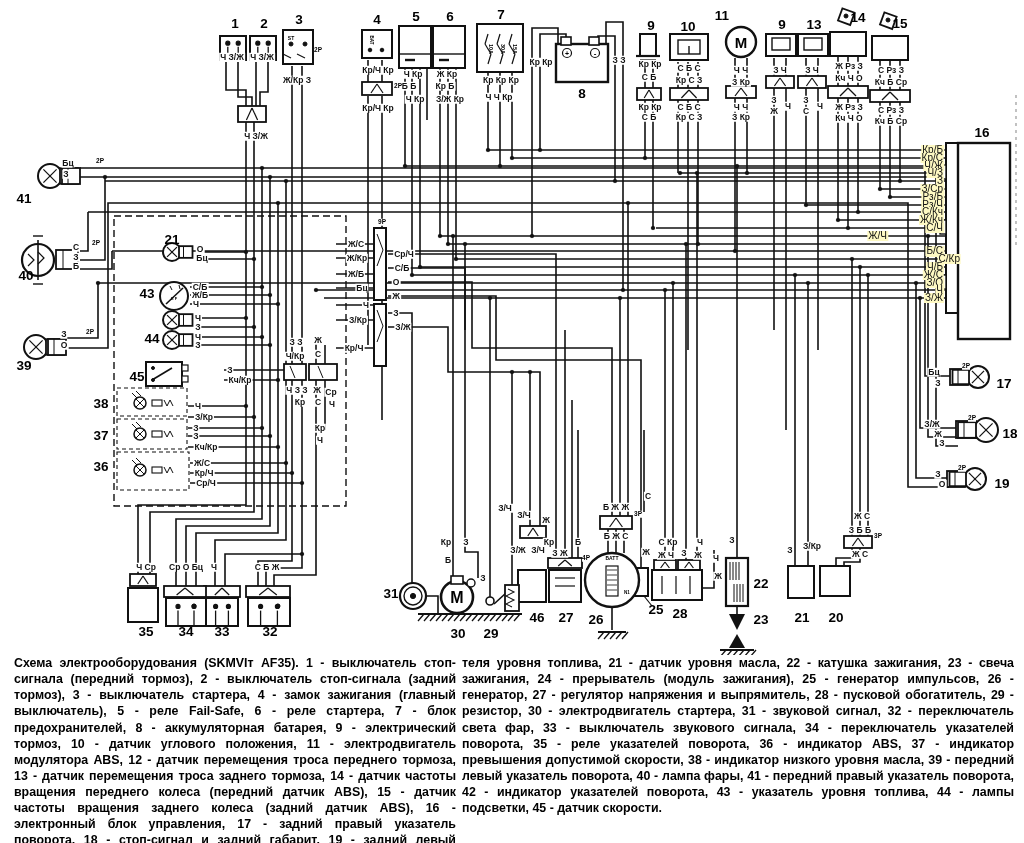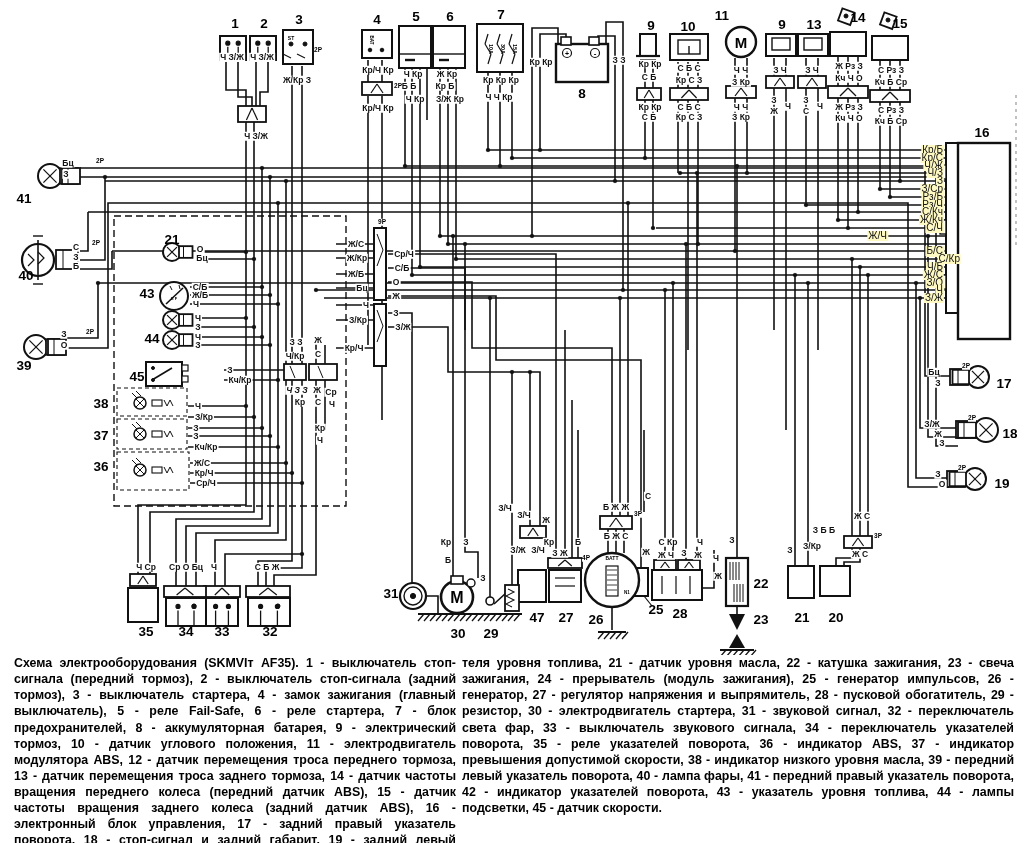--- a/index.html
+++ b/index.html
@@ -665,21 +665,21 @@
       <span class="wl" style="left: 404px; top: 254px;">Ср/Ч</span>
       <span class="wl" style="left: 402px; top: 268px;">С/Б</span>
       <span class="wl" style="left: 396px; top: 282px;">О</span>
       <span class="wl" style="left: 396px; top: 296px;">Ж</span>
       <span class="wl" style="left: 396px; top: 313px;">З</span>
       <span class="wl" style="left: 403px; top: 327px;">З/Ж</span>
       <span class="wl" style="left: 296px; top: 342px;">З З</span>
       <span class="wl" style="left: 295px; top: 356px;">Ч/Кр</span>
       <span class="wl" style="left: 318px; top: 340px;">Ж</span>
       <span class="wl" style="left: 318px; top: 354px;">С</span>
-      <span class="wl" style="left: 297px; top: 390px; font-style: italic;">Ч З З</span>
+      <span class="wl" style="left: 297px; top: 390px;">Ч З З</span>
       <span class="wl" style="left: 300px; top: 402px;">Кр</span>
       <span class="wl" style="left: 317px; top: 390px;">Ж</span>
       <span class="wl" style="left: 318px; top: 402px;">С</span>
       <span class="wl" style="left: 331px; top: 392px;">Ср</span>
       <span class="wl" style="left: 332px; top: 404px;">Ч</span>
       <span class="wl" style="left: 320px; top: 428px;">Кр</span>
       <span class="wl" style="left: 320px; top: 440px;">Ч</span>
       <span class="wl" style="left: 146px; top: 567px;">Ч Ср</span>
       <span class="wl" style="left: 186px; top: 567px;">Ср О Бц</span>
       <span class="wl" style="left: 214px; top: 567px;">Ч</span>
@@ -704,21 +704,21 @@
       <span class="wl" style="left: 700px; top: 542px;">Ч</span>
       <span class="wl" style="left: 666px; top: 555px;">Ж Ч</span>
       <span class="wl" style="left: 684px; top: 553px;">З</span>
       <span class="wl" style="left: 698px; top: 555px;">Ж</span>
       <span class="wl" style="left: 716px; top: 558px;">Ч</span>
       <span class="wl" style="left: 718px; top: 576px;">Ж</span>
       <span class="wl" style="left: 732px; top: 540px;">З</span>
       <span class="wl" style="left: 790px; top: 550px;">З</span>
       <span class="wl" style="left: 812px; top: 546px;">З/Кр</span>
       <span class="wl" style="left: 862px; top: 516px;">Ж С</span>
-      <span class="wl" style="left: 824px; top: 530px; text-align: right;">З Б Б</span>
+      <span class="wl" style="left: 860px; top: 530px; text-align: right;">З Б Б</span>
       <span class="wl" style="left: 860px; top: 554px;">Ж С</span>
       <span class="wl" style="left: 934px; top: 372px;">Бц</span>
       <span class="wl" style="left: 938px; top: 383px;">З</span>
       <span class="wl" style="left: 932px; top: 424px;">З/Ж</span>
       <span class="wl" style="left: 938px; top: 434px;">Ж</span>
       <span class="wl" style="left: 942px; top: 443px;">З</span>
       <span class="wl" style="left: 938px; top: 474px;">З</span>
       <span class="wl" style="left: 942px; top: 484px;">О</span>
       <span class="tag" style="left: 318px; top: 50px;">2Р</span>
       <span class="tag" style="left: 398px; top: 86px;">2Р</span>
@@ -752,21 +752,21 @@
       <span class="num" style="left: 1010px; top: 434px;">18</span>
       <span class="num" style="left: 1002px; top: 484px;">19</span>
       <span class="num" style="left: 836px; top: 618px;">20</span>
       <span class="num" style="left: 802px; top: 618px;">21</span>
       <span class="num" style="left: 761px; top: 584px;">22</span>
       <span class="num" style="left: 761px; top: 620px;">23</span>
       <span class="num" style="left: 680px; top: 614px;">28</span>
       <span class="num" style="left: 656px; top: 610px;">25</span>
       <span class="num" style="left: 596px; top: 620px;">26</span>
       <span class="num" style="left: 566px; top: 618px;">27</span>
-      <span class="num" style="left: 537px; top: 618px;">47</span>
+      <span class="num" style="left: 537px; top: 618px;">46</span>
       <span class="num" style="left: 491px; top: 634px;">29</span>
       <span class="num" style="left: 458px; top: 634px;">30</span>
       <span class="num" style="left: 391px; top: 594px;">31</span>
       <span class="num" style="left: 270px; top: 632px;">32</span>
       <span class="num" style="left: 222px; top: 632px;">33</span>
       <span class="num" style="left: 186px; top: 632px;">34</span>
       <span class="num" style="left: 146px; top: 632px;">35</span>
       <span class="num" style="left: 101px; top: 467px;">36</span>
       <span class="num" style="left: 101px; top: 436px;">37</span>
       <span class="num" style="left: 101px; top: 404px;">38</span>

